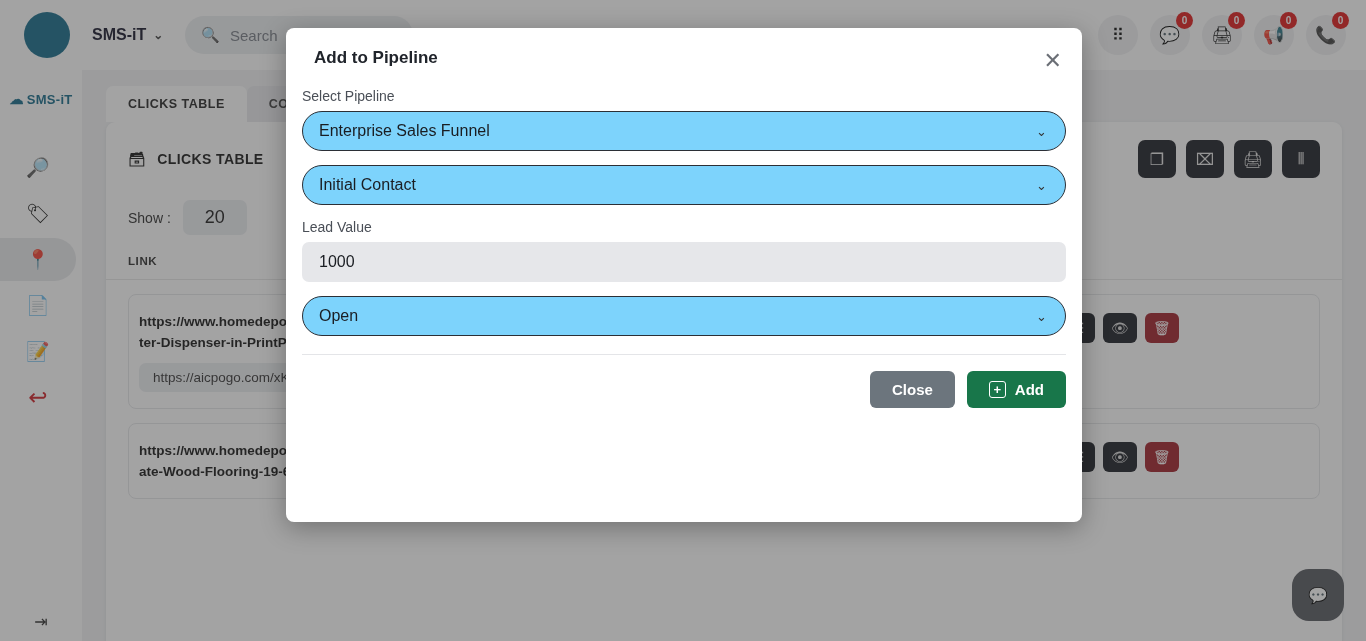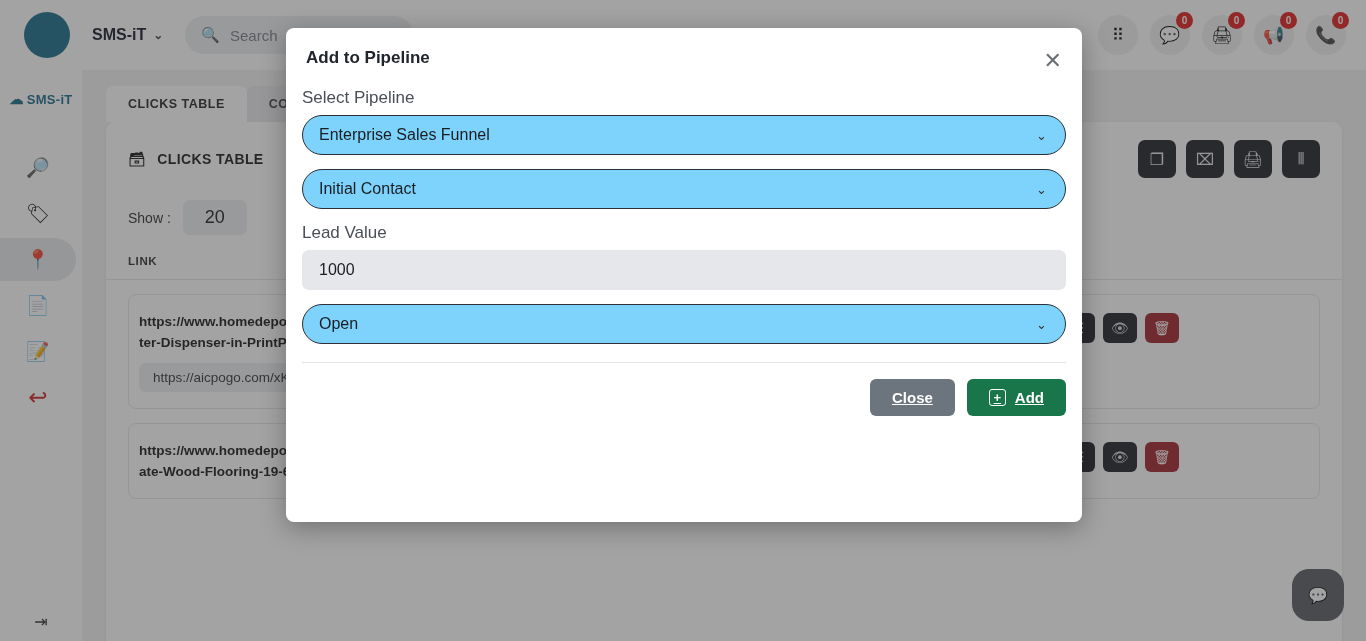--- a/index.html
+++ b/index.html
@@ -156,30 +156,30 @@
     background: #ffffff; border-radius: 8px;
     box-shadow: 0 6px 26px rgba(0,0,0,.3);
     padding: 0 16px;
   }
   .modal-head {
     display: flex; align-items: flex-start;
     padding: 20px 0 0 0; margin: 0 0 0 0;
   }
   .modal-title {
     font-size: 17px; font-weight: bold; color: #20242b;
-    padding-left: 0; margin-left: 4px;
+    padding-left: 0; margin-left: 12px;
   }
   .modal-close {
     margin-left: auto; font-size: 22px; color: #6b6f76; line-height: 1;
     padding: 2px 4px; cursor: pointer;
   }
   .modal-body { padding: 14px 0 0 0; }
   .field { margin-bottom: 14px; }
   .field-label {
-    font-size: 17px; color: #4a4f57; margin-bottom: 7px;
+    font-size: 14px; color: #4a4f57; margin-bottom: 7px;
   }
   .control {
     position: relative; height: 40px; border: 1px solid #2b2f36;
     border-radius: 20px; display: flex; align-items: center;
     padding: 0 44px 0 16px; font-size: 16px; color: #1a1d22;
     background: #7dd3fc;
   }
   .control .caret {
     position: absolute; right: 18px; top: 50%; transform: translateY(-50%);
     font-size: 13px; color: #333;
@@ -188,21 +188,21 @@
     background: #e6e7ea; border-color: transparent; border-radius: 7px;
   }
   .modal-foot {
     border-top: 1px solid #e4e5e8;
     margin-top: 18px; padding-top: 16px;
     display: flex; justify-content: flex-end; gap: 12px;
   }
   .btn {
     border: none; border-radius: 6px; padding: 10px 22px;
     font-size: 15px; font-weight: bold; cursor: pointer;
-    display: flex; align-items: center; gap: 9px; text-decoration: underline;
+    display: flex; align-items: center; gap: 9px;
   }
   .btn-close { background: #6c757d; color: #fff; }
   .btn-add { background: #18764a; color: #fff; }
   .plus-box {
     width: 17px; height: 17px; border: 1.6px solid #fff; border-radius: 3px;
     display: flex; align-items: center; justify-content: center;
     font-size: 13px; line-height: 1;
   }
 </style>
 </head>

